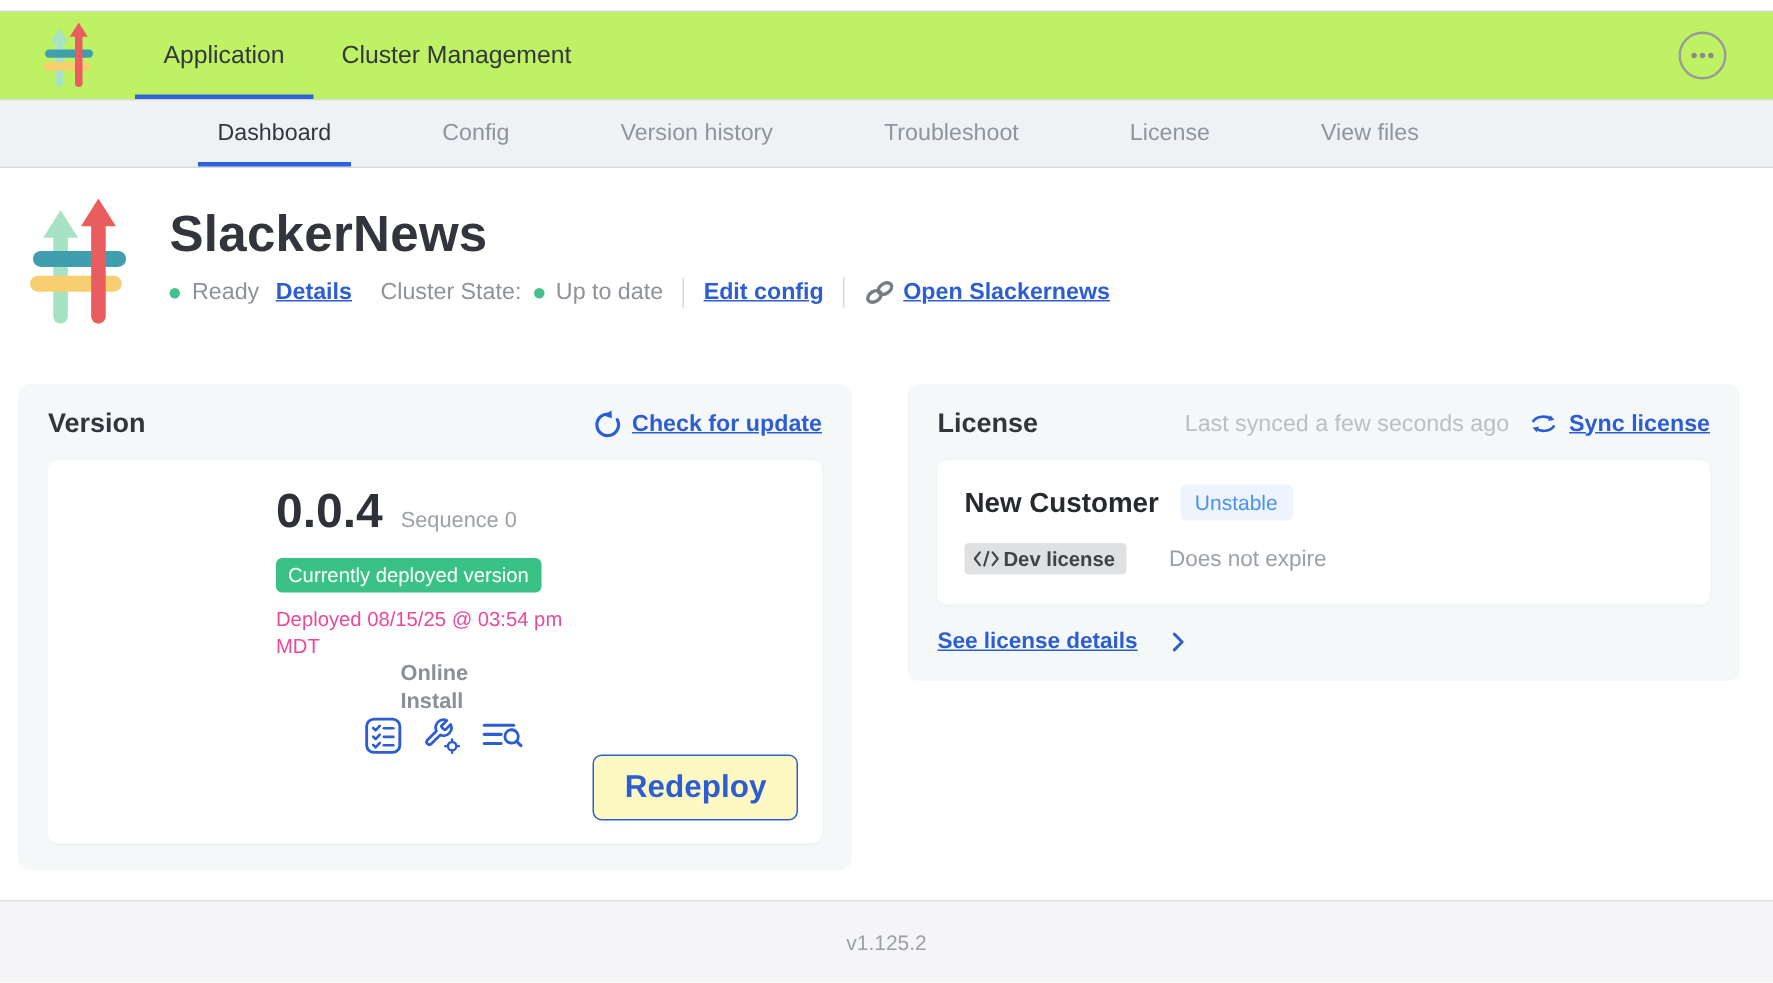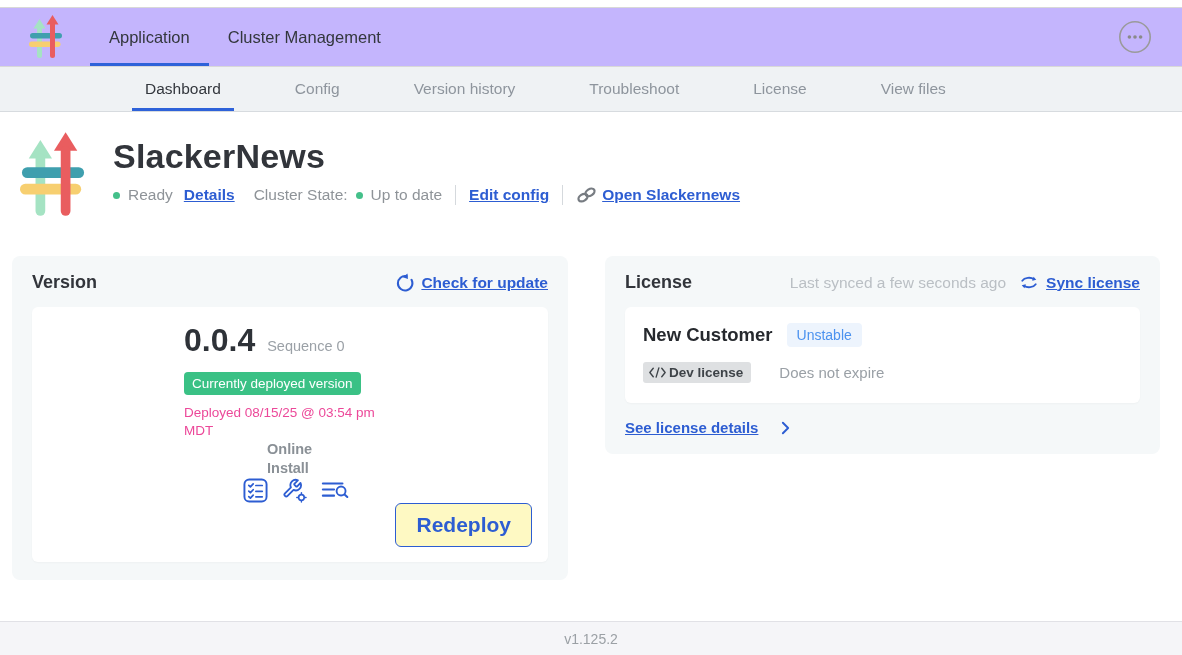--- a/index.html
+++ b/index.html
@@ -1,21 +1,21 @@
 <!DOCTYPE html>
 <html><head>
 <meta charset="utf-8">
 <style>
   * { margin:0; padding:0; box-sizing:border-box; }
   body { font-family: "Liberation Sans", sans-serif; background:#fff; }
   .page { position:relative; width:1182px; height:655px; background:#fff; overflow:hidden; }
 
   
   .top-strip { height:8px; background:#fff; border-bottom:1px solid #d8d8d8; }
-  .app-header { height:59px; background:#c4b5fd; border-bottom:1px solid #d8d8d8; display:flex; align-items:center; padding-left:28px; }
+  .app-header { height:59px; background:#bef264; border-bottom:1px solid #d8d8d8; display:flex; align-items:center; padding-left:28px; }
   .header-logo { width:36px; height:46px; margin-top:2px; }
   .main-tabs { display:flex; height:100%; margin-left:26px; }
   .main-tab { position:relative; display:flex; align-items:center; padding:0 19px; font-size:16.5px; color:#33373d; cursor:pointer; }
   .main-tab.active::after { content:""; position:absolute; left:0; right:0; bottom:0; height:3px; background:#2e62d9; }
   .header-spacer { flex:1; }
   .ellipsis-btn { border:none; background:transparent; margin-right:30px; cursor:pointer; width:34px; height:34px; padding:0; }
 
   
   .subnav { height:45px; background:#eff2f4; border-bottom:1px solid #d7dbdf; display:flex; align-items:stretch; }
   .subnav-tab { position:relative; display:flex; align-items:center; padding:0 13px; margin-right:48px; font-size:15.5px; color:#8e959d; cursor:pointer; }
@@ -66,21 +66,21 @@
   
   .lic-inner { padding:16px 18px 20px 18px; }
   .lic-row1 { display:flex; align-items:center; }
   .customer-name { font-size:18.5px; font-weight:700; color:#26292e; }
   .channel-badge { margin-left:14px; background:#edf4fd; color:#4b92ef; font-size:14px; padding:4px 10px; border-radius:4px; }
   .lic-row2 { display:flex; align-items:center; margin-top:15px; }
   .type-badge { background:#dee0e2; color:#3e4348; font-weight:700; font-size:13.5px; padding:3px 8px 3px 6px; border-radius:3px; display:flex; align-items:center; gap:3px; }
   .expiry { font-size:15px; color:#9aa0a6; margin-left:28px; }
 
   
-  .footer { position:absolute; left:0; right:0; bottom:0; height:34px; background:#f5f5f8; border-top:1px solid #e1e1e6; display:flex; align-items:center; justify-content:center; font-size:14px; color:#9ba0a5; }
+  .footer { position:absolute; left:0; right:0; bottom:0; height:55px; background:#f5f5f8; border-top:1px solid #e1e1e6; display:flex; align-items:center; justify-content:center; font-size:14px; color:#9ba0a5; }
 </style>
 </head>
 <body>
 
 <div class="page">
 
   <div class="top-strip"></div>
 
   <header class="app-header">
     <svg class="header-logo" viewBox="0 0 68 92">

